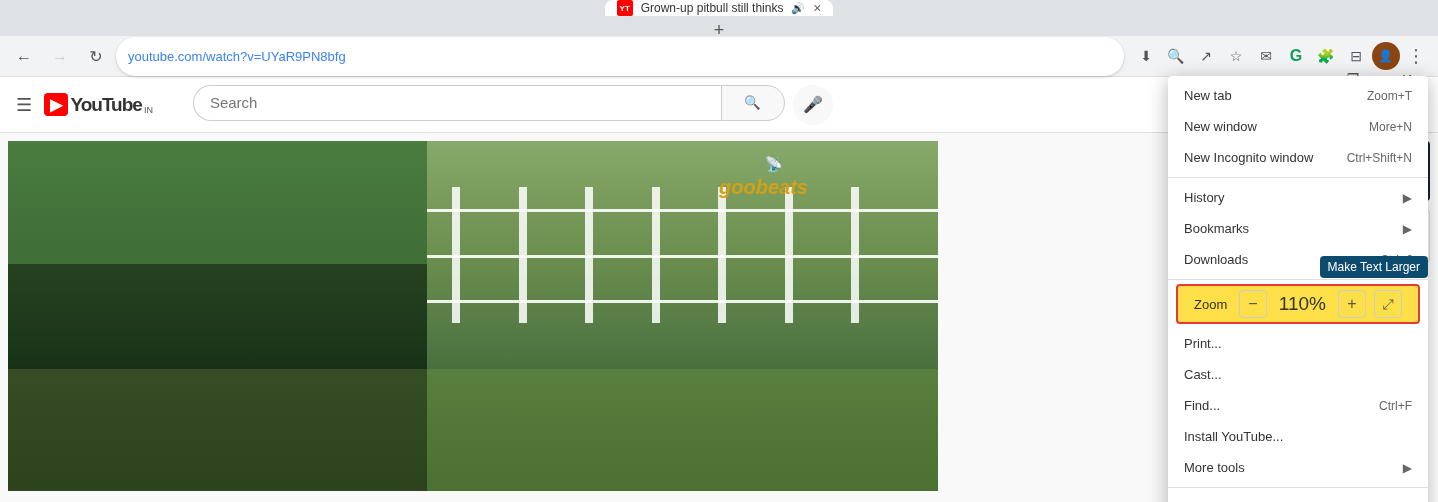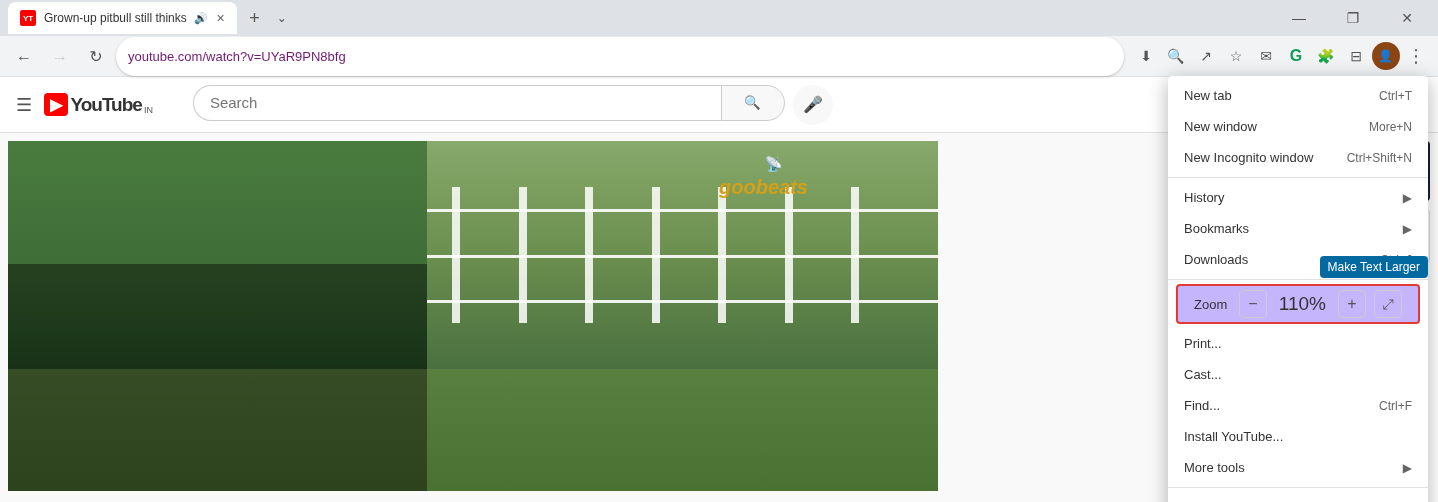--- a/index.html
+++ b/index.html
@@ -1,33 +1,33 @@
 <!DOCTYPE html>
 <html><head>
   <meta charset="utf-8">
   <style>
     * { margin: 0; padding: 0; box-sizing: border-box; }
     body { font-family: Arial, sans-serif; background: #fff; width: 1438px; height: 502px; overflow: hidden; position: relative; }
 
     
     .browser-chrome { background: #f1f3f4; border-bottom: 1px solid #e0e0e0; }
-    .tab-bar { display: flex; align-items: center; height: 36px; padding: 0 8px; gap: 4px; background: #dee1e6; }
+    .tab-bar { display: flex; align-items: center; height: 36px; padding: 0 8px; gap: 4px; background: #dee1e6; flex-direction: column; }
     .tab { display: flex; align-items: center; background: #fff; border-radius: 8px 8px 0 0; padding: 0 12px; height: 32px; gap: 8px; font-size: 12px; color: #333; min-width: 200px; max-width: 240px; }
     .tab-favicon { width: 16px; height: 16px; background: #ff0000; border-radius: 2px; display: flex; align-items: center; justify-content: center; color: white; font-size: 8px; font-weight: bold; flex-shrink: 0; }
     .tab-title { flex: 1; overflow: hidden; text-overflow: ellipsis; white-space: nowrap; font-size: 12px; }
     .tab-audio { color: #666; font-size: 11px; }
     .tab-close { color: #666; cursor: pointer; font-size: 14px; }
     .new-tab-btn { width: 28px; height: 28px; display: flex; align-items: center; justify-content: center; border-radius: 50%; cursor: pointer; color: #555; font-size: 18px; }
     .tab-overflow { margin-left: auto; color: #555; font-size: 12px; }
     .window-controls { display: flex; gap: 8px; align-items: center; margin-left: auto; }
     .win-btn { width: 46px; height: 32px; display: flex; align-items: center; justify-content: center; cursor: pointer; color: #555; font-size: 14px; }
 
     .address-bar { display: flex; align-items: center; height: 40px; padding: 0 8px; gap: 4px; }
     .nav-btn { width: 32px; height: 32px; display: flex; align-items: center; justify-content: center; border-radius: 50%; cursor: pointer; color: #555; font-size: 16px; }
-    .address-input { flex: 1; height: 39px; border: none; background: #fff; border-radius: 20px; padding: 0 12px; font-size: 13px; color: #701a75; box-shadow: 0 1px 3px rgba(0,0,0,0.2); outline: none; }
+    .address-input { flex: 1; height: 39px; border: none; background: #fff; border-radius: 20px; padding: 0 12px; font-size: 13px; color: #3b82f6; box-shadow: 0 1px 3px rgba(0,0,0,0.2); outline: none; }
     .toolbar-icons { display: flex; align-items: center; gap: 2px; margin-left: 4px; }
     .toolbar-icon { width: 28px; height: 28px; display: flex; align-items: center; justify-content: center; border-radius: 50%; cursor: pointer; color: #555; font-size: 14px; }
     .profile-icon { width: 28px; height: 28px; border-radius: 50%; background: #8B4513; display: flex; align-items: center; justify-content: center; color: white; font-size: 12px; }
     .menu-dots { font-size: 18px; color: #555; cursor: pointer; }
 
     
     .yt-header { display: flex; align-items: center; height: 56px; padding: 0 16px; background: #fff; border-bottom: 1px solid #e0e0e0; }
     .hamburger { font-size: 18px; color: #555; cursor: pointer; margin-right: 12px; }
     .yt-logo { display: flex; align-items: center; gap: 2px; }
     .yt-logo-icon { color: #ff0000; font-size: 28px; font-weight: bold; }
@@ -61,27 +61,27 @@
     .thumb-info { flex: 1; }
     .thumb-title { font-size: 12px; color: #333; font-weight: bold; line-height: 1.4; margin-bottom: 4px; }
     .thumb-meta { font-size: 11px; color: #666; }
 
     
     .chrome-menu { position: absolute; top: 76px; right: 10px; width: 260px; background: #fff; border-radius: 4px; box-shadow: 0 4px 20px rgba(0,0,0,0.3); z-index: 1000; padding: 4px 0; }
     .menu-item { display: flex; align-items: center; padding: 8px 16px; cursor: pointer; font-size: 13px; color: #333; justify-content: space-between; }
     .menu-shortcut { color: #666; font-size: 12px; }
     .menu-arrow { color: #666; font-size: 12px; }
     .menu-divider { height: 1px; background: #e0e0e0; margin: 4px 0; }
-    .zoom-row { display: flex; align-items: center; padding: 4px 16px; border: 2px solid #e53935; margin: 4px 8px; border-radius: 4px; background: #c4b5fd; }
+    .zoom-row { display: flex; align-items: center; padding: 4px 16px; border: 2px solid #e53935; margin: 4px 8px; border-radius: 4px; background: #fde047; }
     .zoom-label { font-size: 13px; color: #333; flex: 1; }
     .zoom-minus { width: 28px; height: 28px; display: flex; align-items: center; justify-content: center; cursor: pointer; font-size: 16px; color: #555; border: 1px solid #ccc; border-radius: 4px; }
     .zoom-value { padding: 0 12px; font-size: 19px; color: #333; }
     .zoom-plus { width: 28px; height: 28px; display: flex; align-items: center; justify-content: center; cursor: pointer; font-size: 16px; color: #555; border: 1px solid #ccc; border-radius: 4px; }
     .zoom-fullscreen { width: 28px; height: 28px; display: flex; align-items: center; justify-content: center; cursor: pointer; font-size: 14px; color: #555; margin-left: 8px; border: 1px solid #ccc; border-radius: 4px; }
-    .make-text-larger-tooltip { position: absolute; right: 10px; top: 256px; background: #0369a1; color: white; font-size: 12px; padding: 4px 8px; border-radius: 4px; white-space: nowrap; z-index: 1001; }
+    .make-text-larger-tooltip { position: absolute; right: 10px; top: 256px; background: #0c4a6e; color: white; font-size: 12px; padding: 4px 8px; border-radius: 4px; white-space: nowrap; z-index: 1001; }
 
     .edit-row { display: flex; align-items: center; padding: 8px 16px; gap: 8px; }
     .edit-btn { padding: 4px 16px; font-size: 13px; color: #333; cursor: pointer; border-radius: 4px; }
 
     
     .video-bg { width: 100%; height: 100%; background: linear-gradient(to bottom, #4a7c3f 0%, #3d6b35 40%, #2c5a2a 60%, #1a3a1a 80%, #555 85%, #333 100%); position: relative; }
   </style>
 </head>
 <body>
 
@@ -222,21 +222,21 @@
         </div>
       </div>
     </div>
   </div>
 </div>
 
 <div class="chrome-menu">
 
   <div class="menu-item">
     <span>New tab</span>
-    <span class="menu-shortcut">Ctrl+T</span>
+    <span class="menu-shortcut">Zoom+T</span>
   </div>
   <div class="menu-item">
     <span>New window</span>
     <span class="menu-shortcut">More+N</span>
   </div>
   <div class="menu-item">
     <span>New Incognito window</span>
     <span class="menu-shortcut">Ctrl+Shift+N</span>
   </div>
   <div class="menu-divider"></div>

